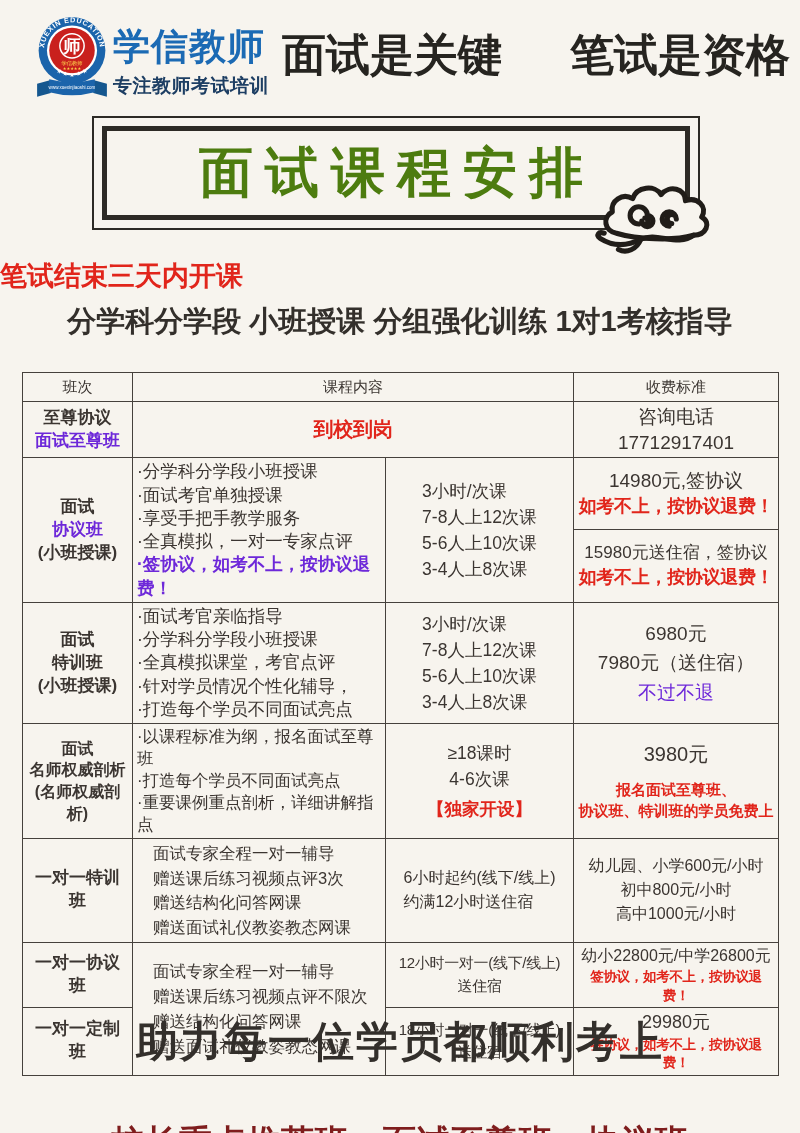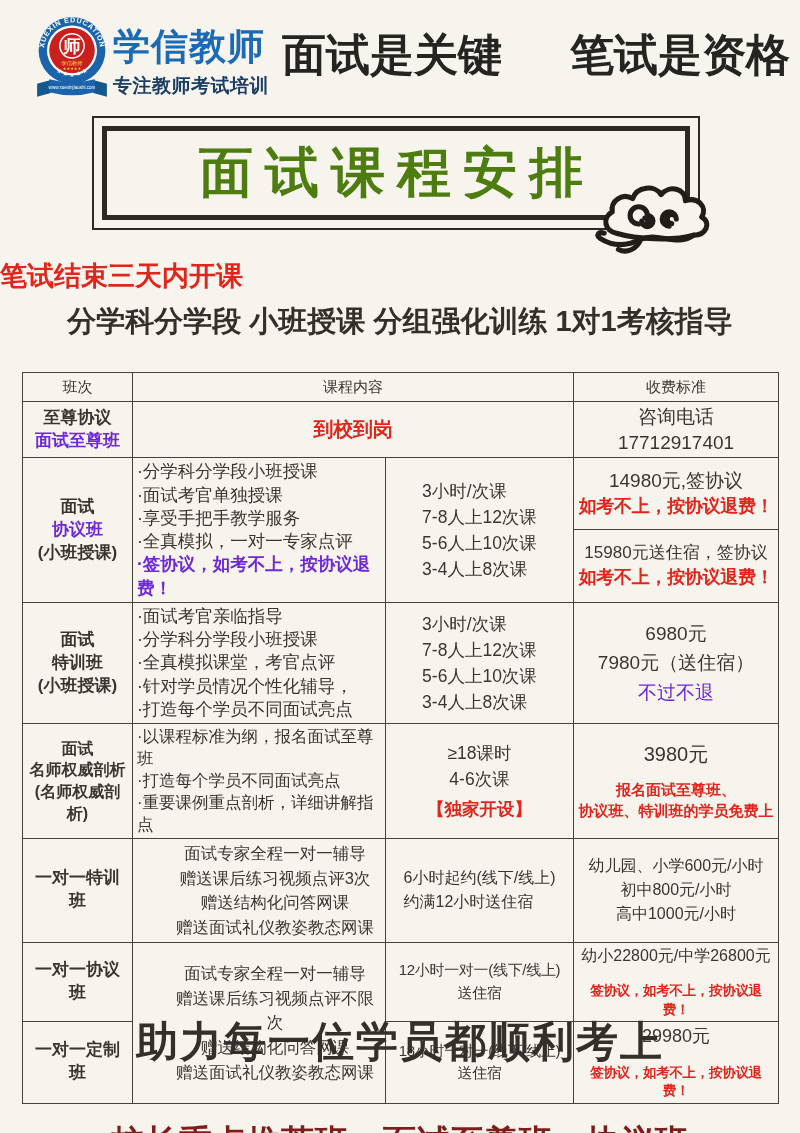--- a/index.html
+++ b/index.html
@@ -28,29 +28,29 @@
   .subtitle{position:absolute;left:0;top:302px;width:100%;text-align:center;
             font-size:29px;font-weight:800;color:#332f2b;}
 
   
   table.course{position:absolute;left:22px;top:372px;width:756px;border-collapse:collapse;
                table-layout:fixed;color:#3b3531;}
   .course th,.course td{border:1.6px solid #46413c;padding:2px 4px;vertical-align:middle;}
   .course th{font-weight:400;font-size:15px;height:24px;}
   .cls{font-weight:800;font-size:17px;text-align:center;line-height:1.35;}
   .content{font-size:17.5px;line-height:1.33;padding-left:10px;}
-  .content.oneonone{padding-left:36px;font-size:16.5px;line-height:1.5;text-align:center;}
+  .content.oneonone{padding-left:20px;font-size:16.5px;line-height:1.5;}
   .sched{text-align:center;font-size:17.5px;line-height:1.5;}
   .sched .block{display:inline-block;text-align:left;}
   .sched.small{font-size:15px;line-height:1.5;letter-spacing:-.3px;}
   .fee{text-align:center;font-size:19px;line-height:1.35;}
   .red{color:#6d28d9;}
   .bold{font-weight:800;}
   .fee .warn{font-size:18px;font-weight:800;color:#e1251b;letter-spacing:-.3px;}
-  .fee .warn-sm{font-size:13.5px;font-weight:800;color:#e1251b;letter-spacing:-.3px;margin-top:16px;}
+  .fee .warn-sm{font-size:13.5px;font-weight:800;color:#e1251b;letter-spacing:-.3px;margin-top:2px;}
   .fee-gap div{margin:4px 0;}
   .fee .big{font-size:20px;}
   .fee .mid{font-size:16px;line-height:1.5;}
   .fee .redlines{font-size:15px;font-weight:800;color:#e1251b;line-height:1.4;margin-top:11px;}
   .schedule-red{color:#e1251b;font-weight:800;margin-top:4px;}
 
   
   .footer1{position:absolute;left:0;top:1014px;width:100%;text-align:center;
            font-size:42px;font-weight:900;color:#332f2b;letter-spacing:2px;}
   .footer2{position:absolute;left:0;top:1120px;width:100%;text-align:center;

